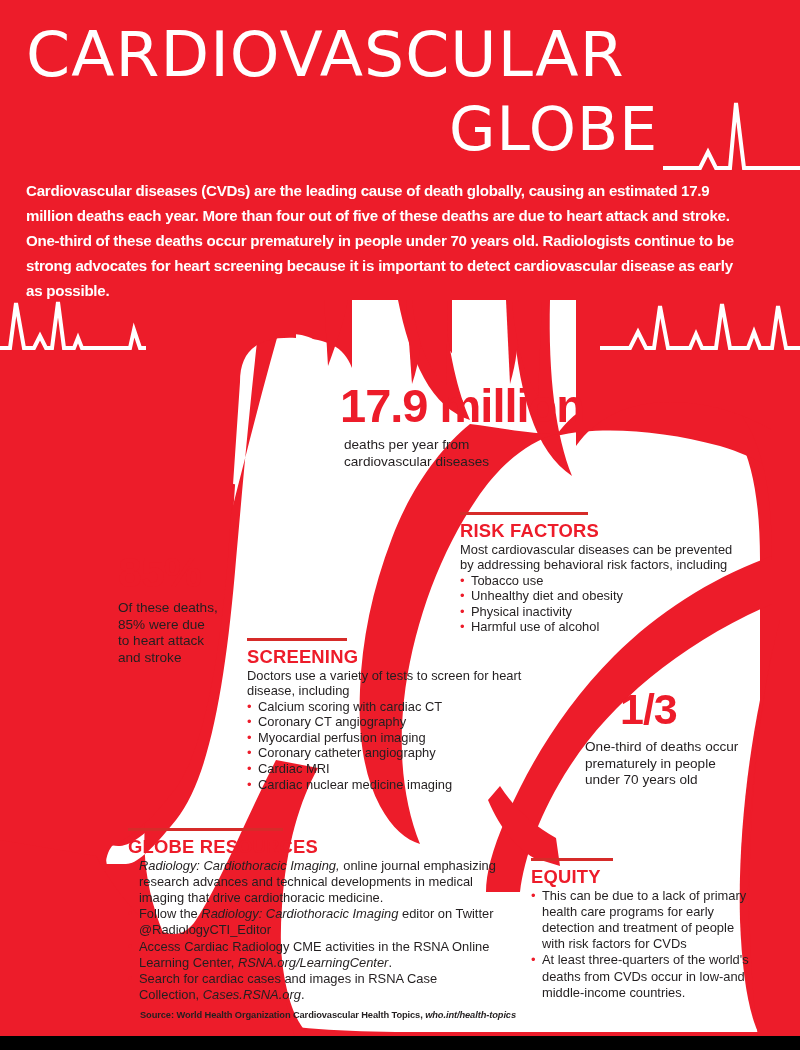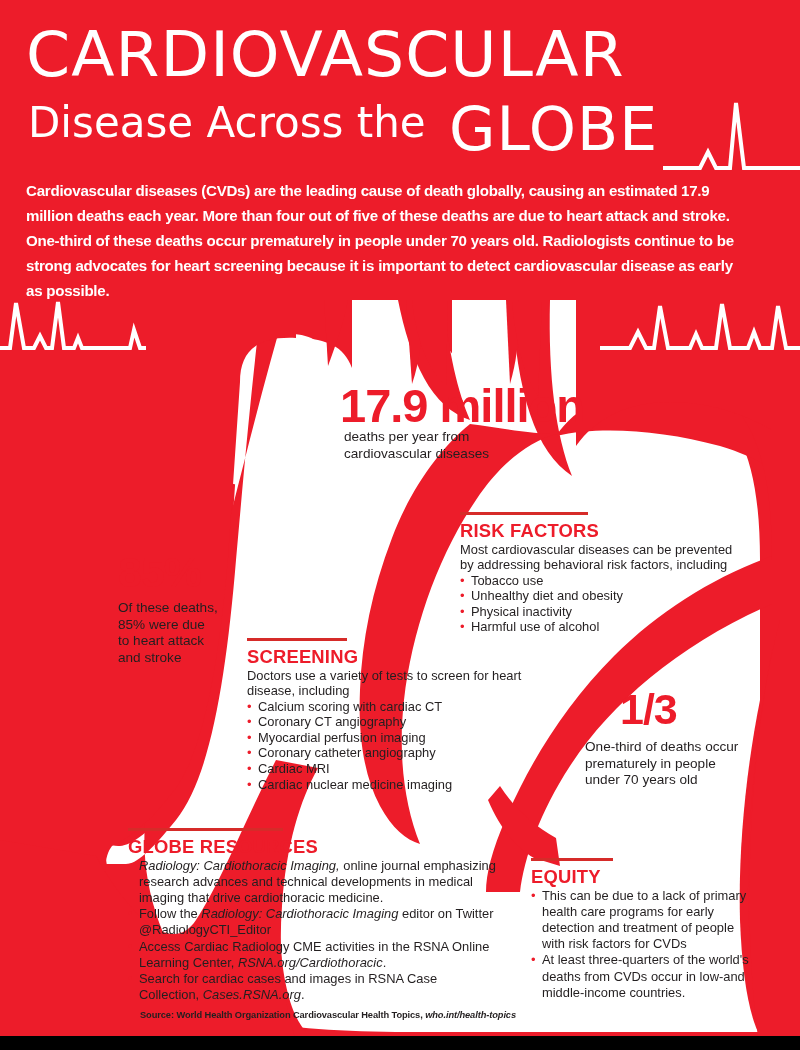--- a/index.html
+++ b/index.html
@@ -224,29 +224,28 @@
         <path d="M0,348 L10,348 L16,303 L24,348 L34,348 L40,336 L46,348 L52,348 L58,302 L64,348 L74,348 L78,338 L82,348 L130,348 L134,330 L140,348 L146,348"></path>
 
         <path d="M600,348 L630,348 L638,332 L646,348 L654,348 L660,306 L668,348 L690,348 L696,334 L702,348 L716,348 L722,304 L730,348 L748,348 L754,332 L760,348 L772,348 L778,306 L786,348 L800,348"></path>
       </g>
     </svg>
   </div>
 
   <div class="title-wrap">
     <div class="title-main">CARDIOVASCULAR</div>
     <div class="title-sub">
-      <span class="title-sub-a">Disease Across the</span>
       <span class="title-sub-b">GLOBE</span>
     </div>
   </div>
   <div class="intro">Cardiovascular diseases (CVDs) are the leading cause of death globally, causing an estimated 17.9 million deaths each year. More than four out of five of these deaths are due to heart attack and stroke. One-third of these deaths occur prematurely in people under 70 years old. Radiologists continue to be strong advocates for heart screening because it is important to detect cardiovascular disease as early as possible.</div>
 
   <div class="blk" style="left:340px;top:382px;width:260px;">
     <div class="stat-num" style="font-size:47px;letter-spacing:-1px;">17.9 million</div>
-    <div class="stat-cap" style="margin-top:0;margin-left:4px;">
+    <div class="stat-cap" style="margin-top:8px;margin-left:4px;">
       <div>deaths per year from</div>
       <div>cardiovascular diseases</div>
     </div>
   </div>
 
   <div class="blk" style="left:118px;top:551px;width:180px;">
     <div class="stat-num" style="font-size:43px;letter-spacing:-1px;">85%</div>
     <div class="stat-cap" style="margin-top:6px;">
       <div>Of these deaths,</div>
       <div>85% were due</div>
@@ -295,21 +294,21 @@
       <li>Harmful use of alcohol</li>
     </ul>
   </div>
 
   <div class="blk" style="left:128px;top:828px;width:370px;">
     <div class="rule" style="width:155px;"></div>
     <div class="sec-h">GLOBE RESOURCES</div>
     <ul class="sec-l wide">
       <li><span class="it">Radiology: Cardiothoracic Imaging,</span><span> online journal emphasizing research advances and technical developments in medical imaging that drive cardiothoracic medicine.</span></li>
       <li><span>Follow the </span><span class="it">Radiology: Cardiothoracic Imaging</span><span> editor on Twitter @RadiologyCTI_Editor</span></li>
-      <li><span>Access Cardiac Radiology CME activities in the RSNA Online Learning Center, </span><span class="it">RSNA.org/Cardiothoracic</span><span>.</span></li>
+      <li><span>Access Cardiac Radiology CME activities in the RSNA Online Learning Center, </span><span class="it">RSNA.org/LearningCenter</span><span>.</span></li>
       <li><span>Search for cardiac cases and images in RSNA Case Collection, </span><span class="it">Cases.RSNA.org</span><span>.</span></li>
     </ul>
   </div>
 
   <div class="blk" style="left:531px;top:858px;width:225px;">
     <div class="rule" style="width:82px;"></div>
     <div class="sec-h">EQUITY</div>
     <ul class="sec-l wide">
       <li>This can be due to a lack of primary health care programs for early detection and treatment of people with risk factors for CVDs</li>
       <li>At least three-quarters of the world's deaths from CVDs occur in low-and middle-income countries.</li>

